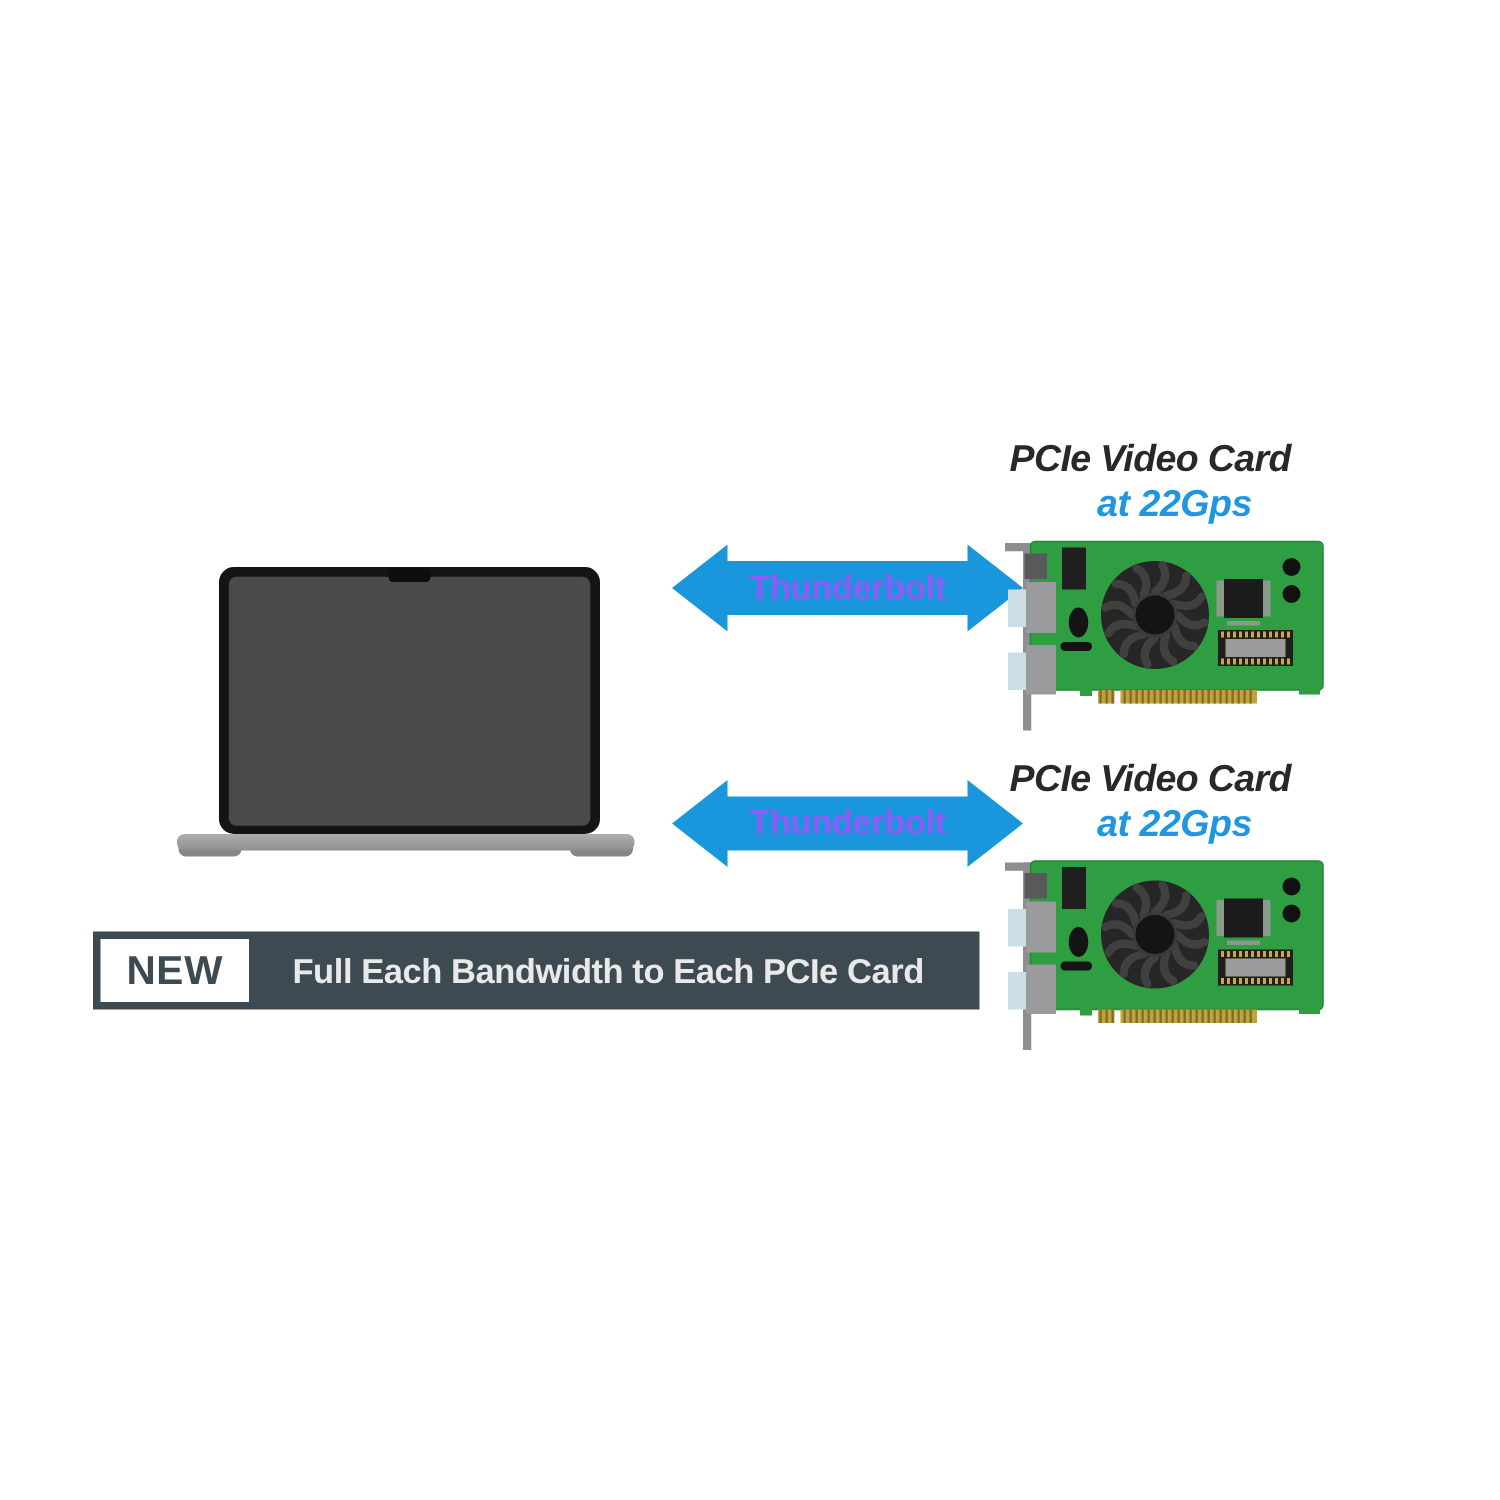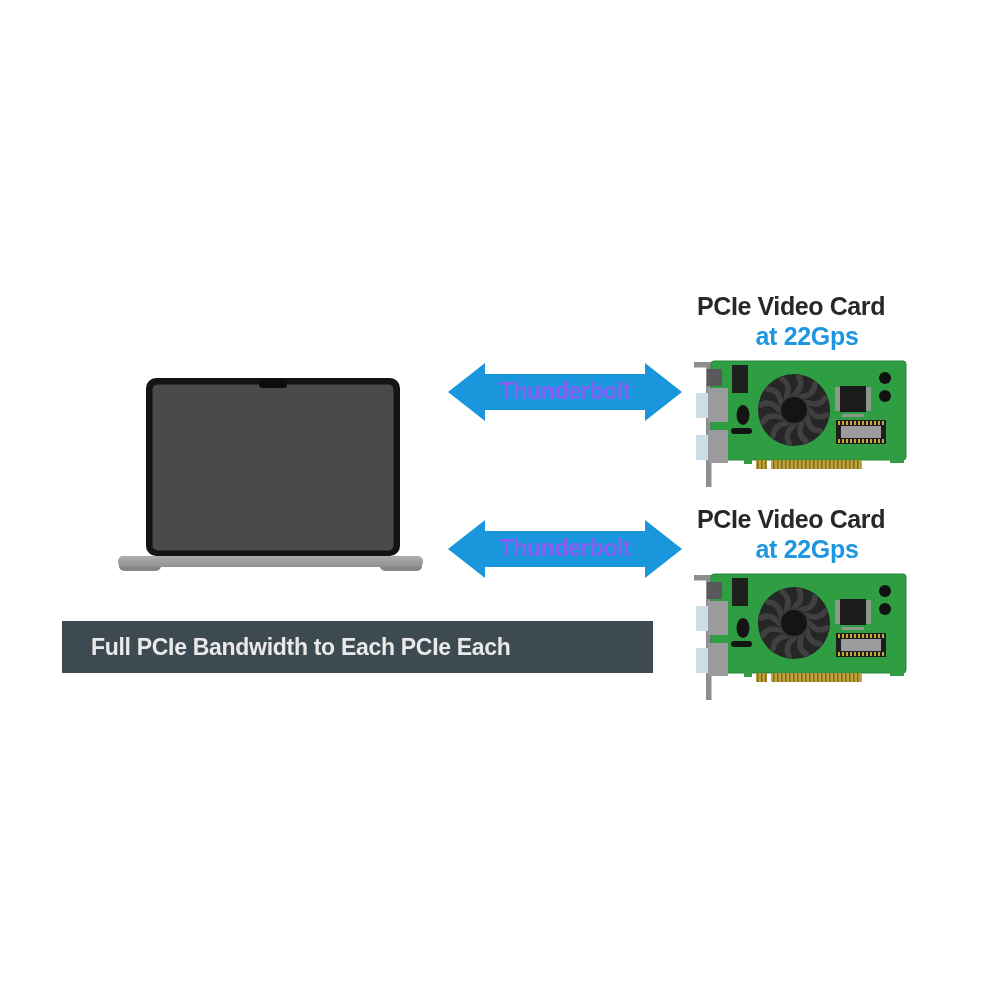--- a/index.html
+++ b/index.html
@@ -19,21 +19,21 @@
 
   
   .arrow{position:absolute;width:234px;height:58px;display:flex;align-items:center;justify-content:center;}
   .arrow-1{left:448px;top:363px;}
   .arrow-2{left:448px;top:520px;}
   .arrow svg{position:absolute;left:0;top:0;width:100%;height:100%;}
   .arrow-shape{fill:var(--arrow-blue);}
   .arrow-label{position:relative;color:#8b5cf6;font-weight:bold;font-size:23px;letter-spacing:-0.3px;padding-bottom:1px;}
 
   
-  .card-group{position:absolute;left:697px;width:220px;}
+  .card-group{position:absolute;left:673px;width:220px;font-style:italic;}
   .card-group-1{top:291px;}
   .card-group-2{top:504px;}
   .card-title{font-size:25px;font-weight:bold;color:var(--title-dark);letter-spacing:-0.4px;line-height:30px;white-space:nowrap;}
   .card-subtitle{font-size:25px;font-weight:bold;color:var(--subtitle-blue);letter-spacing:-0.3px;line-height:30px;white-space:nowrap;text-align:center;}
   .pcie-svg{display:block;margin-top:2px;margin-left:-3px;width:215px;height:140px;}
   .pcb{fill:var(--pcb-green);stroke:#27863a;stroke-width:1;}
 
   
   .banner{position:absolute;left:62px;top:621px;width:591px;height:52px;background:var(--banner-bg);display:flex;align-items:center;}
   .banner-badge{margin-left:5px;width:99px;height:42px;background:#ffffff;display:flex;align-items:center;justify-content:center;
@@ -185,16 +185,17 @@
       <circle cx="191" cy="25" r="6" fill="#111111"></circle>
       <circle cx="191" cy="43" r="6" fill="#111111"></circle>
       <rect x="142" y="67" width="50" height="24" fill="#1e1e1e"></rect>
       <line x1="144" y1="70" x2="190" y2="70" stroke="#c9a83e" stroke-width="4" stroke-dasharray="2 2"></line>
       <line x1="144" y1="88" x2="190" y2="88" stroke="#c9a83e" stroke-width="4" stroke-dasharray="2 2"></line>
       <rect x="147" y="73" width="40" height="12" fill="#9c9c9e"></rect>
     </svg>
   </div>
 
   <div class="banner">
-    <div class="banner-text">Full PCIe Bandwidth to Each PCIe Each</div>
+    <div class="banner-badge">NEW</div>
+    <div class="banner-text">Full Each Bandwidth to Each PCIe Card</div>
   </div>
 
 </div>
 
 </body></html>

